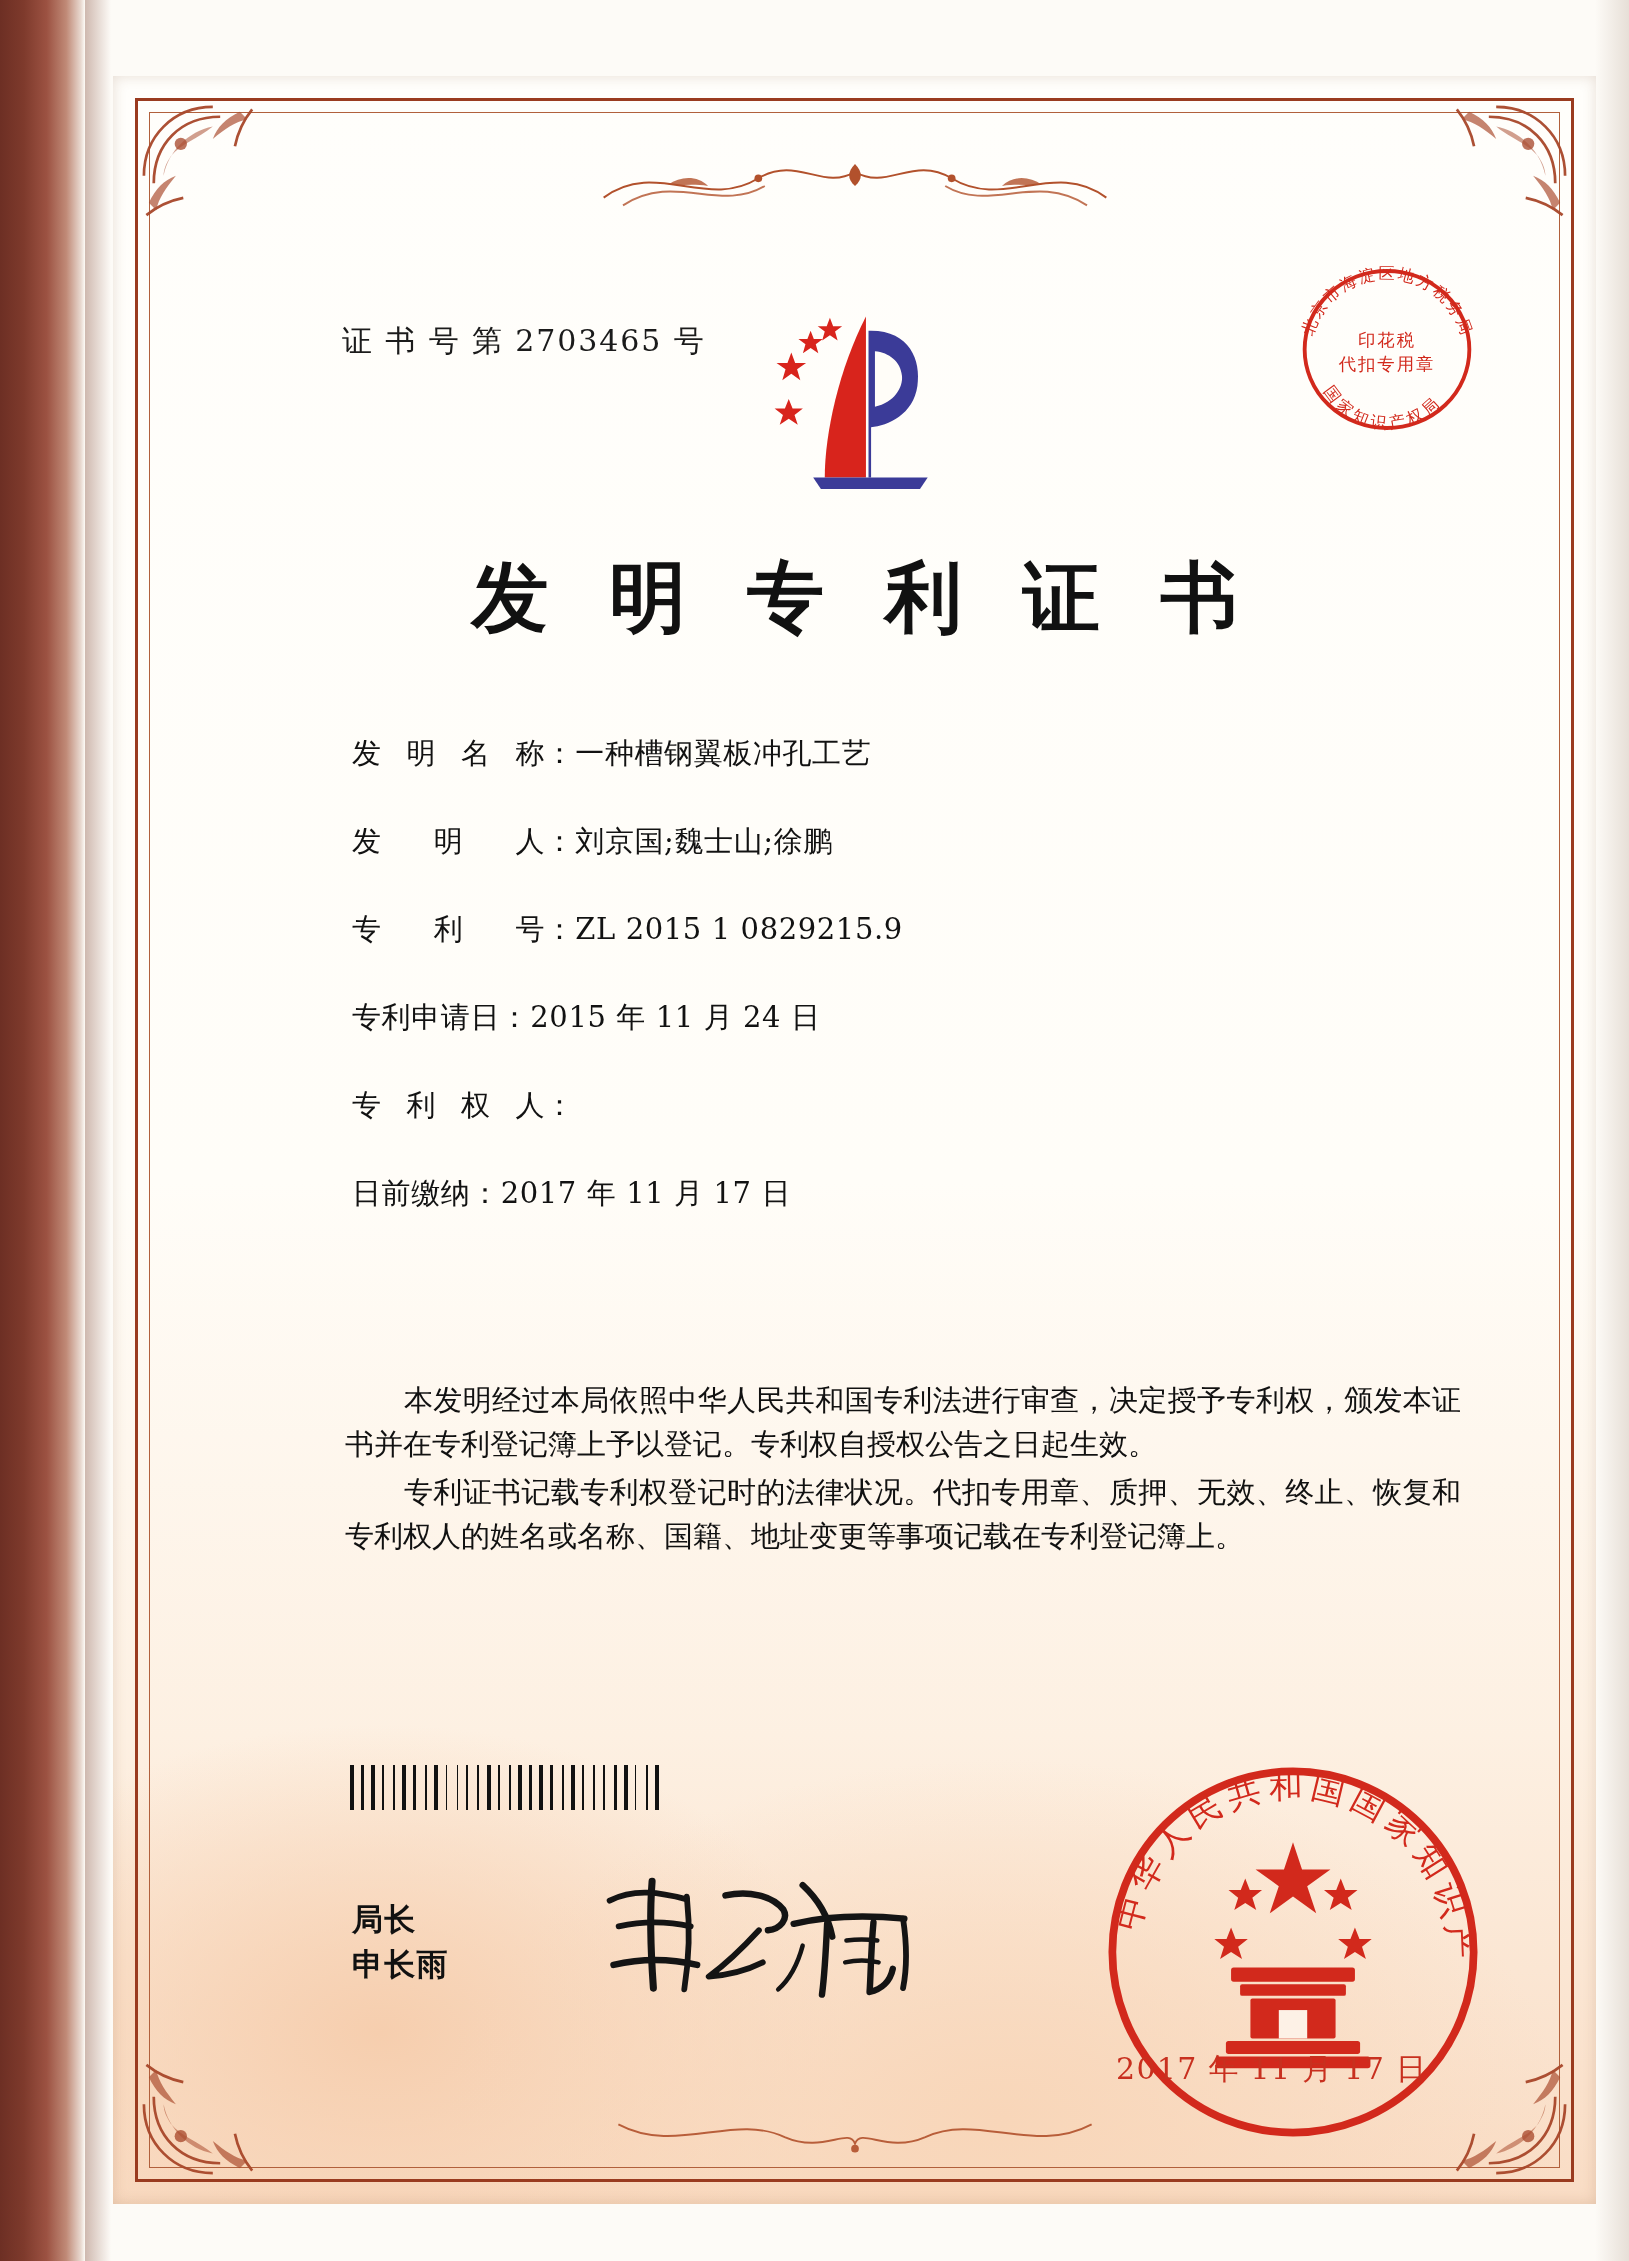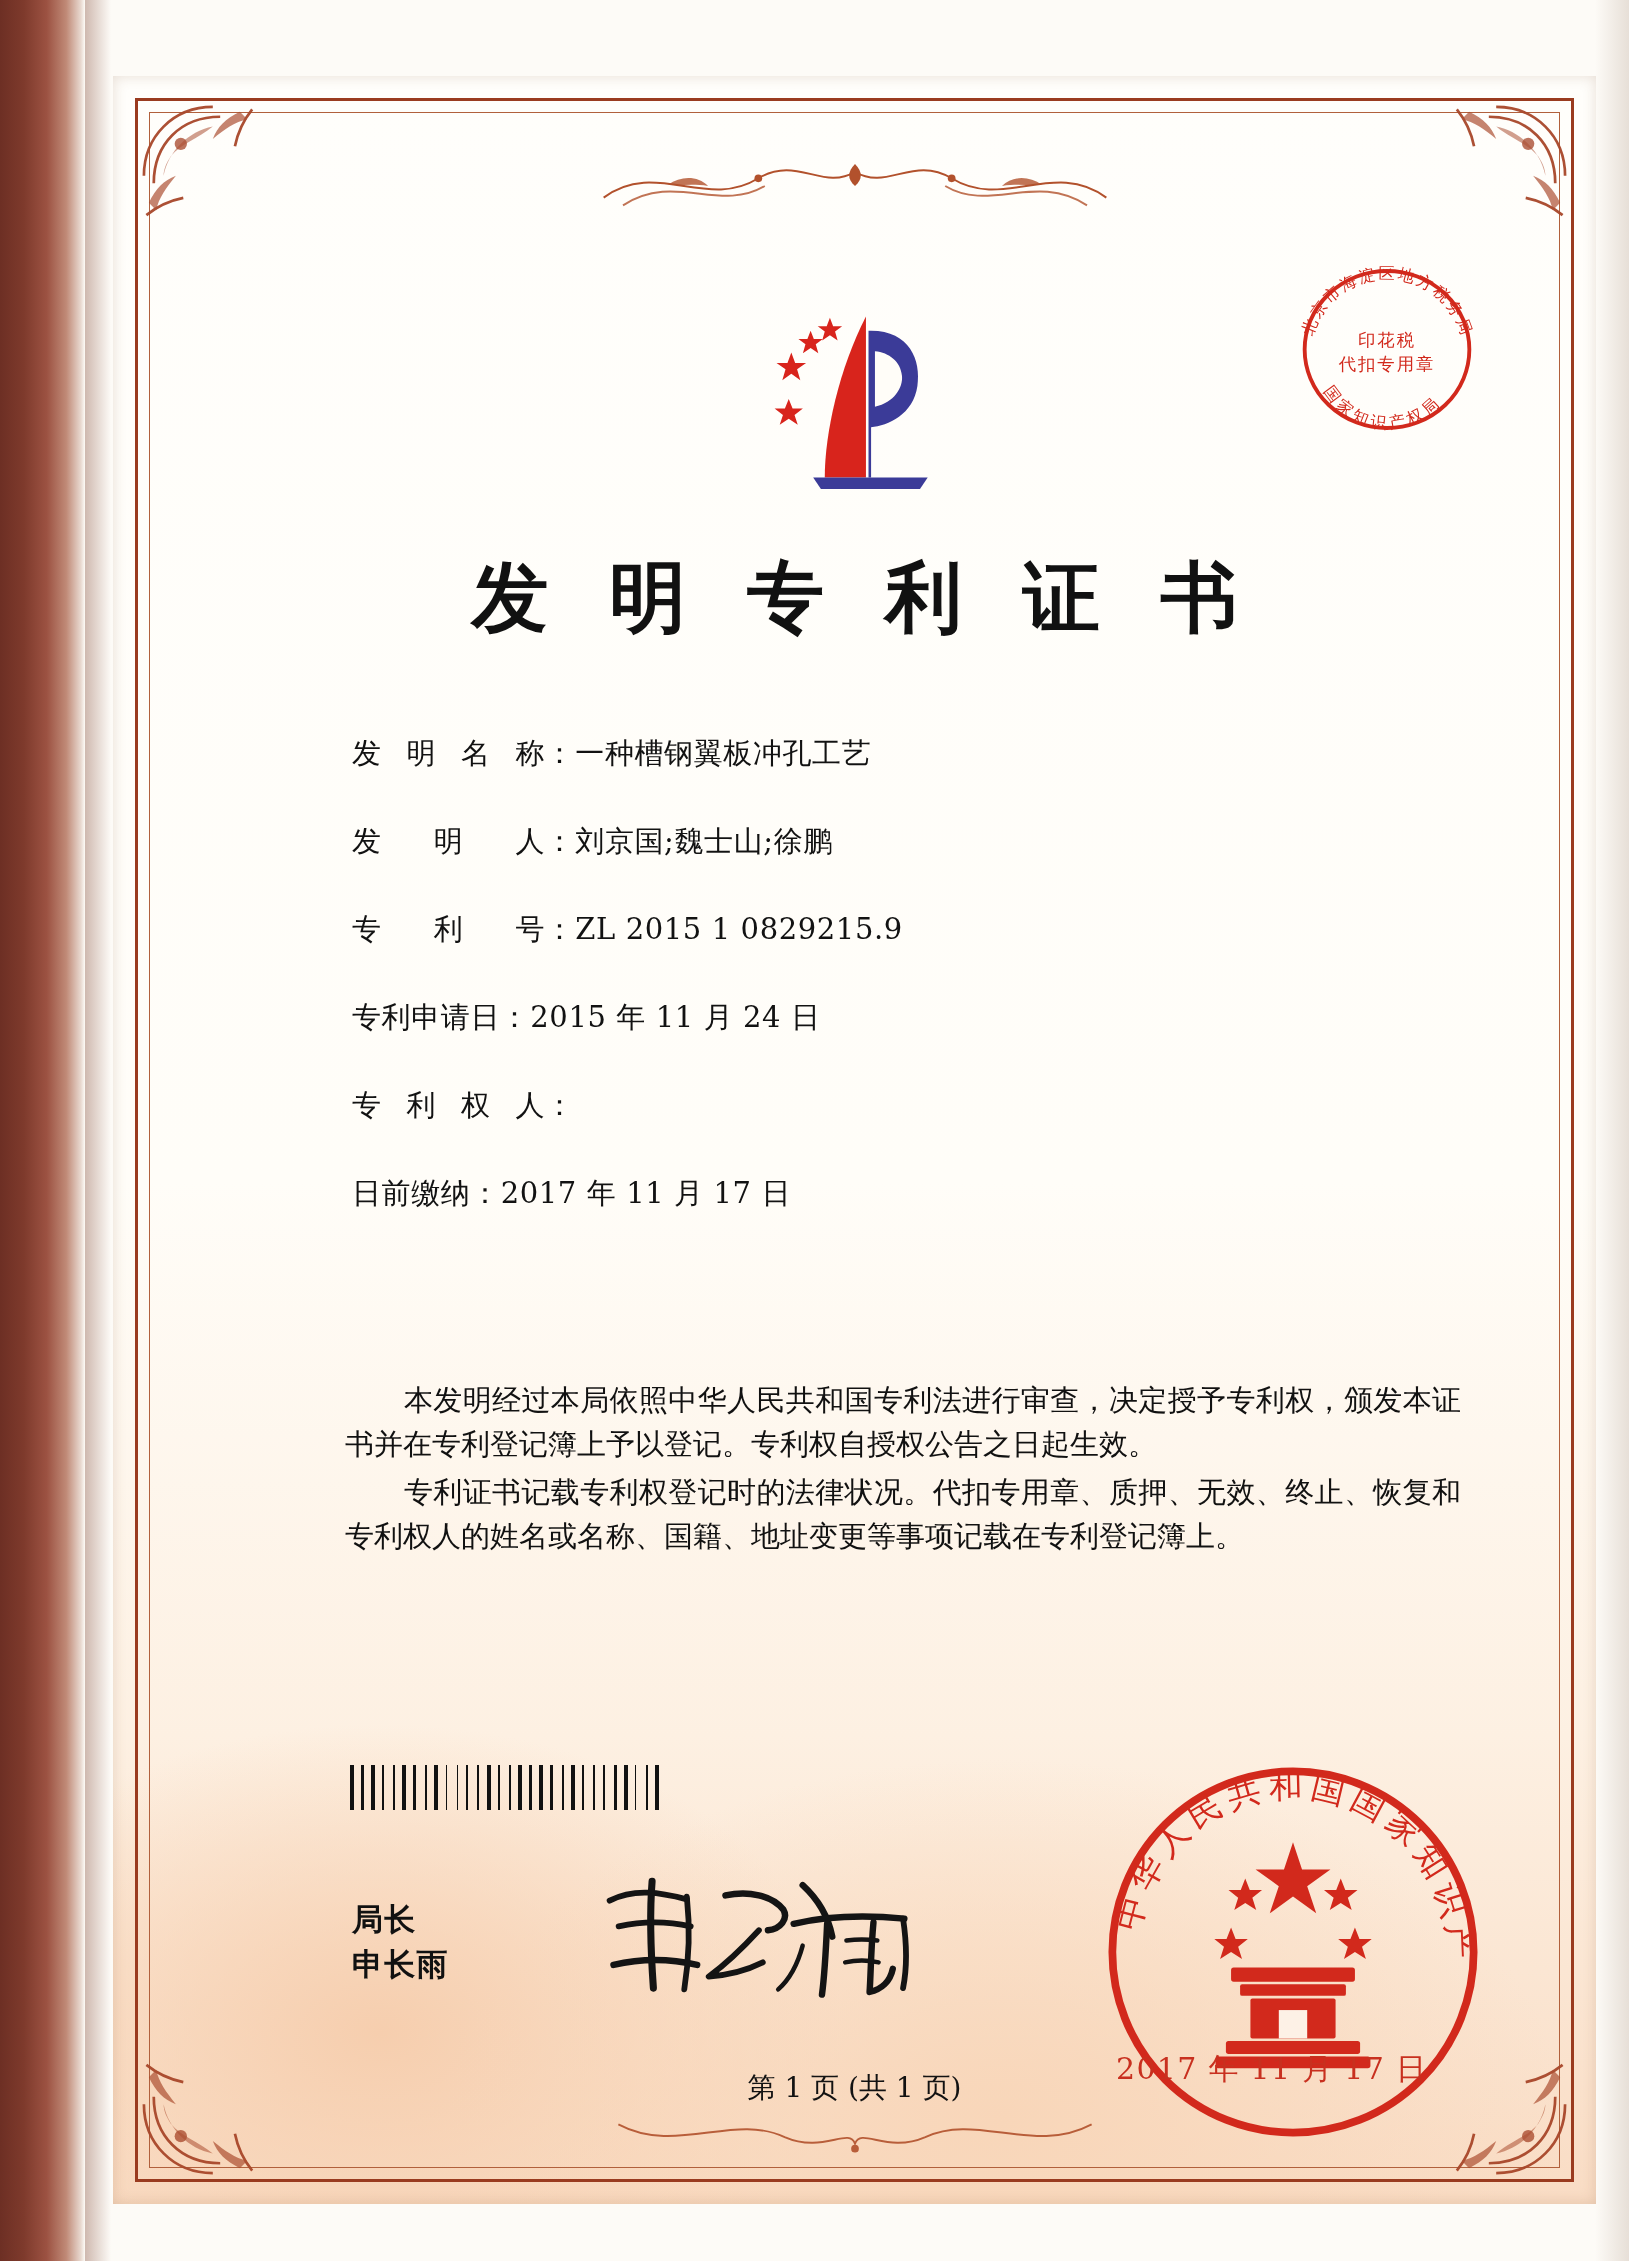--- a/index.html
+++ b/index.html
@@ -345,20 +345,21 @@
       </svg>
     </div>
 
     <div class="bottom-ornament">
       <svg viewBox="0 0 820 86" fill="none" stroke="currentColor" stroke-width="3">
         <path d="M40 62 C130 14 220 80 300 42 C360 16 400 58 410 32 C420 58 460 16 520 42 C600 80 690 14 780 62"></path>
         <circle cx="410" cy="24" r="6" fill="currentColor" stroke="none"></circle>
       </svg>
     </div>
 
+    <div class="cert-no">证 书 号 第 2703465 号</div>
 
     <div class="logo">
       <svg viewBox="0 0 330 300">
 
         <path d="M182 18 L182 268 L118 268 C118 200 140 100 182 18 Z" fill="#d8241c"></path>
 
         <path d="M190 40 C250 40 268 86 262 126 C256 170 216 188 190 190 L190 268 L186 268 L186 40 Z" fill="#3b3b98"></path>
         <path d="M196 72 L196 158 C226 152 240 128 238 110 C236 88 218 74 196 72 Z" fill="#fffdf8"></path>
 
         <g fill="#d8241c">
@@ -541,17 +542,16 @@
           <rect x="244" y="382" width="132" height="62" rx="3"></rect>
           <rect x="288" y="400" width="44" height="44" fill="#fdf1e6"></rect>
           <rect x="206" y="448" width="208" height="20" rx="4"></rect>
           <rect x="190" y="472" width="240" height="18" rx="4"></rect>
         </g>
       </svg>
     </div>
 
     <div class="seal-date">2017 年 11 月 17 日</div>
 
-    <div class="page-num">第 1 页 (共 1 页)</div>
 
   </div>
 </div>
 
 
 </body></html>

